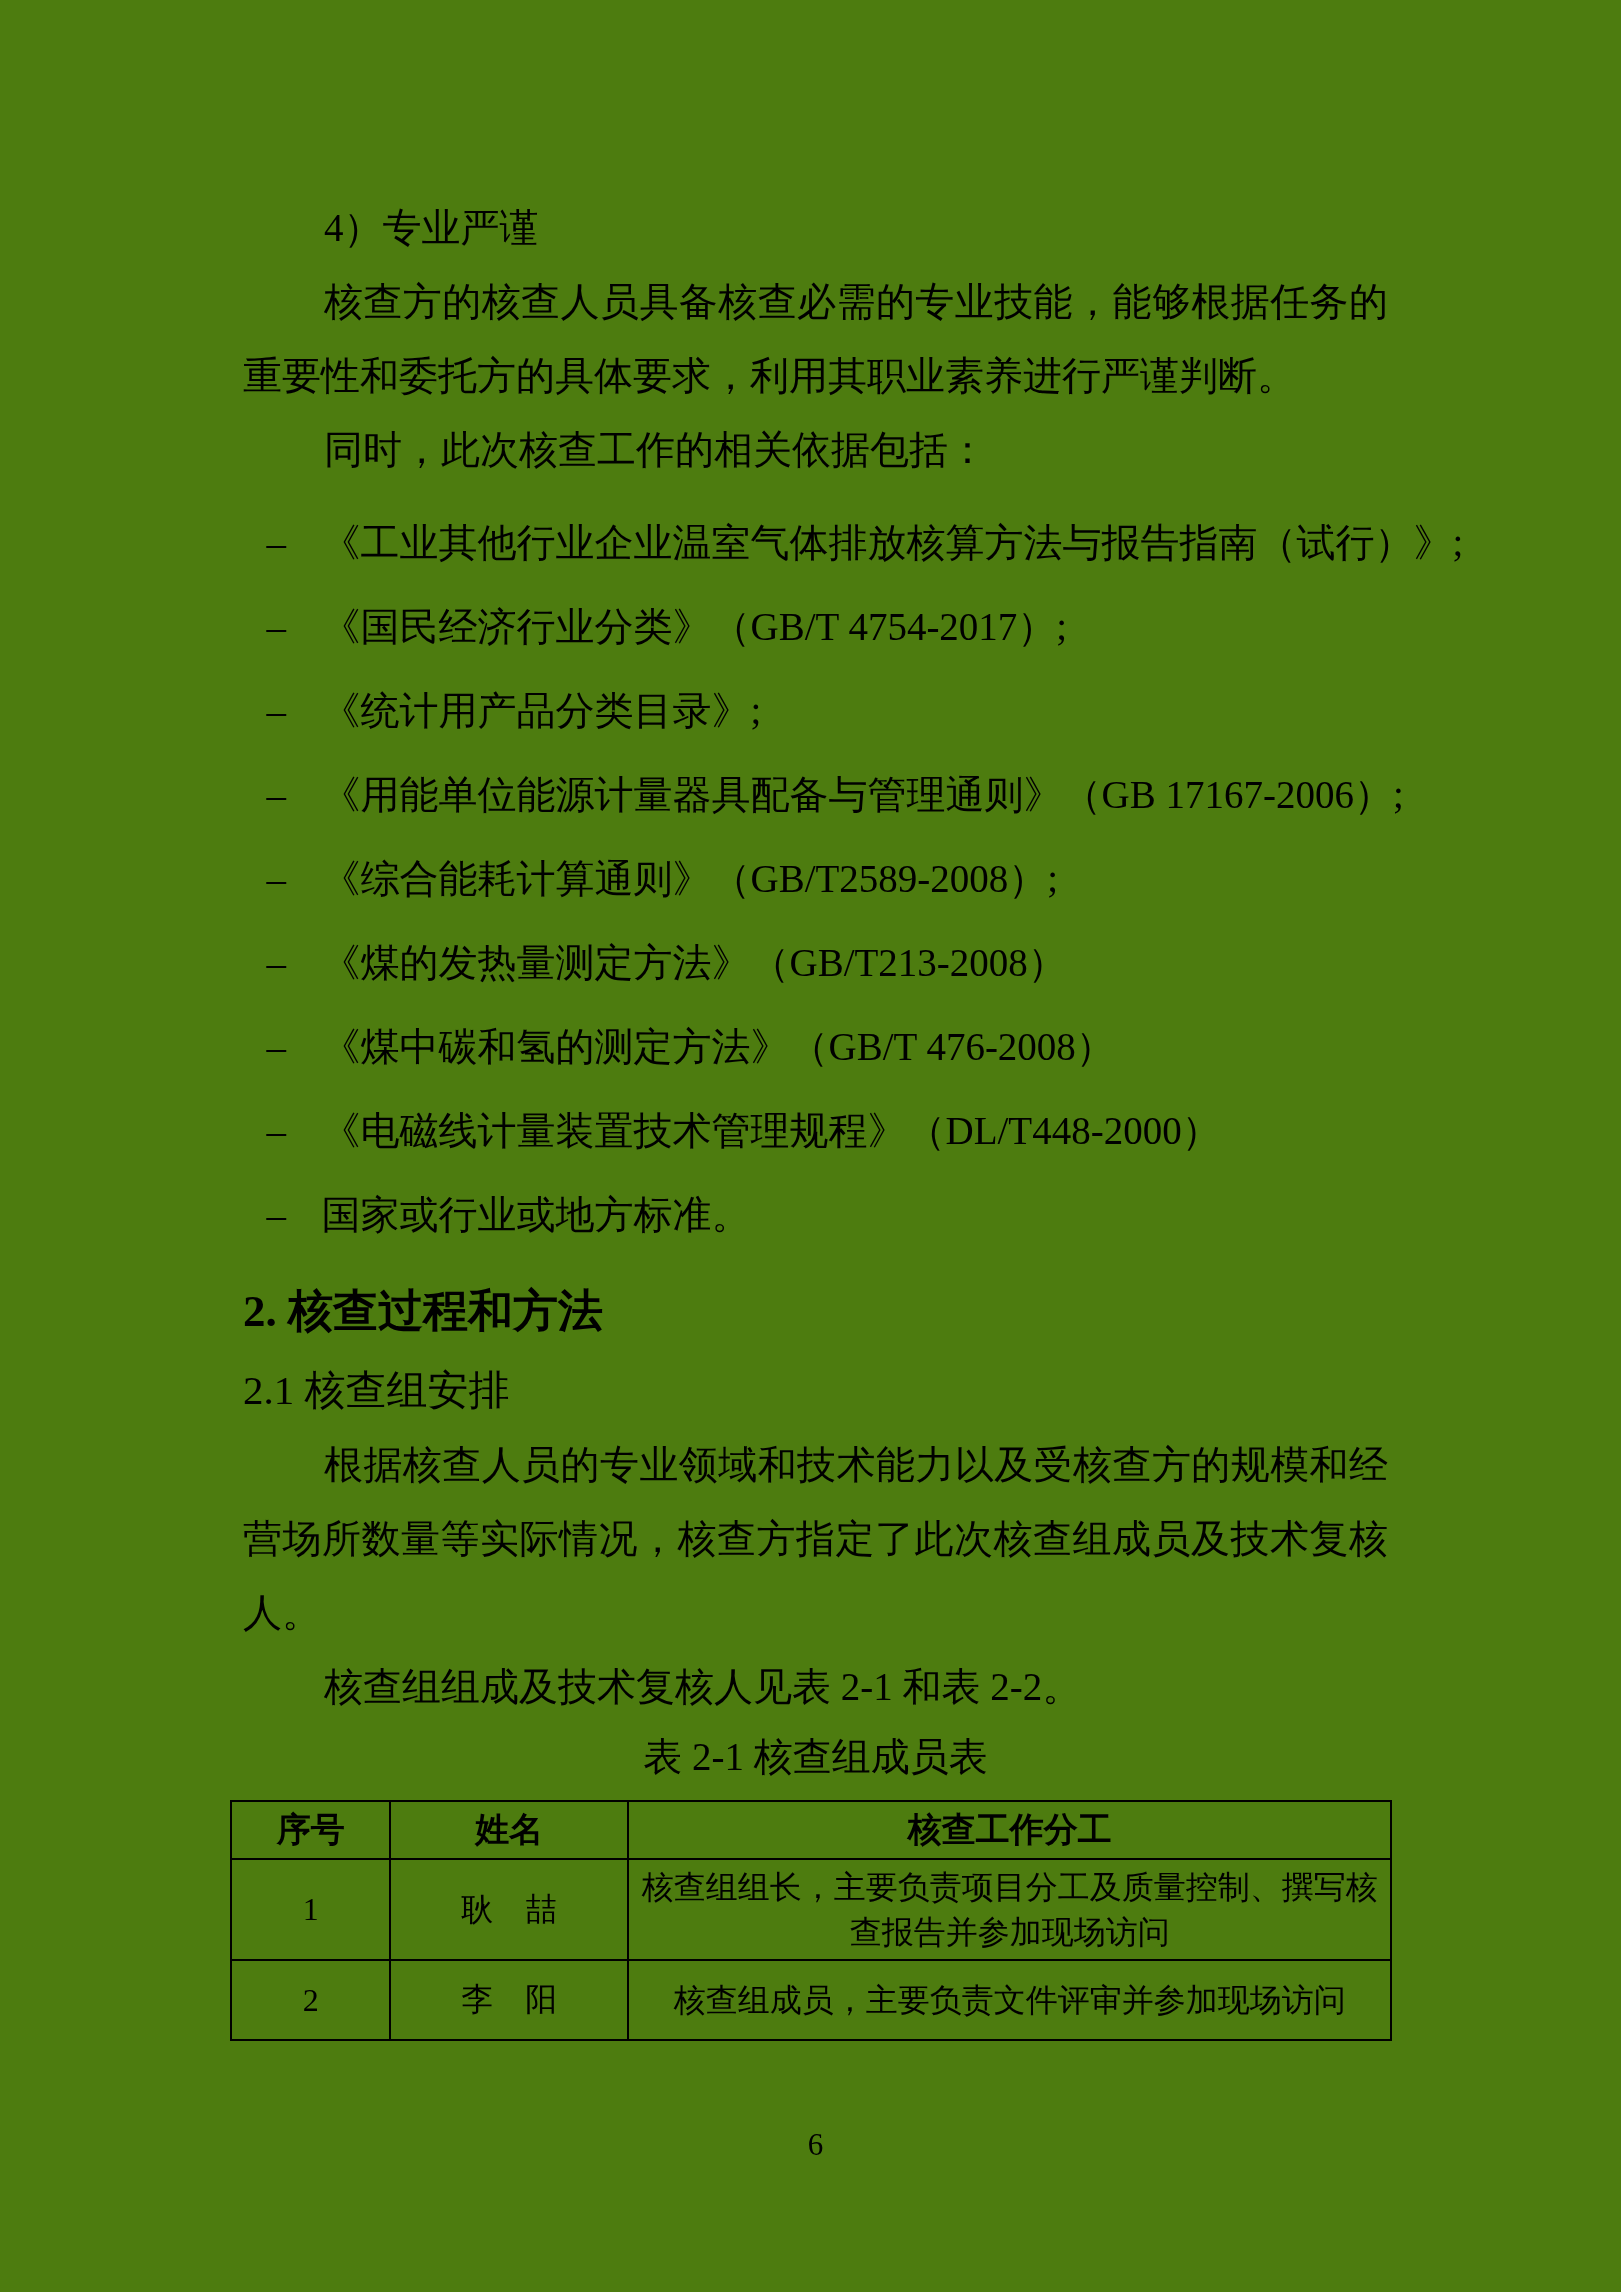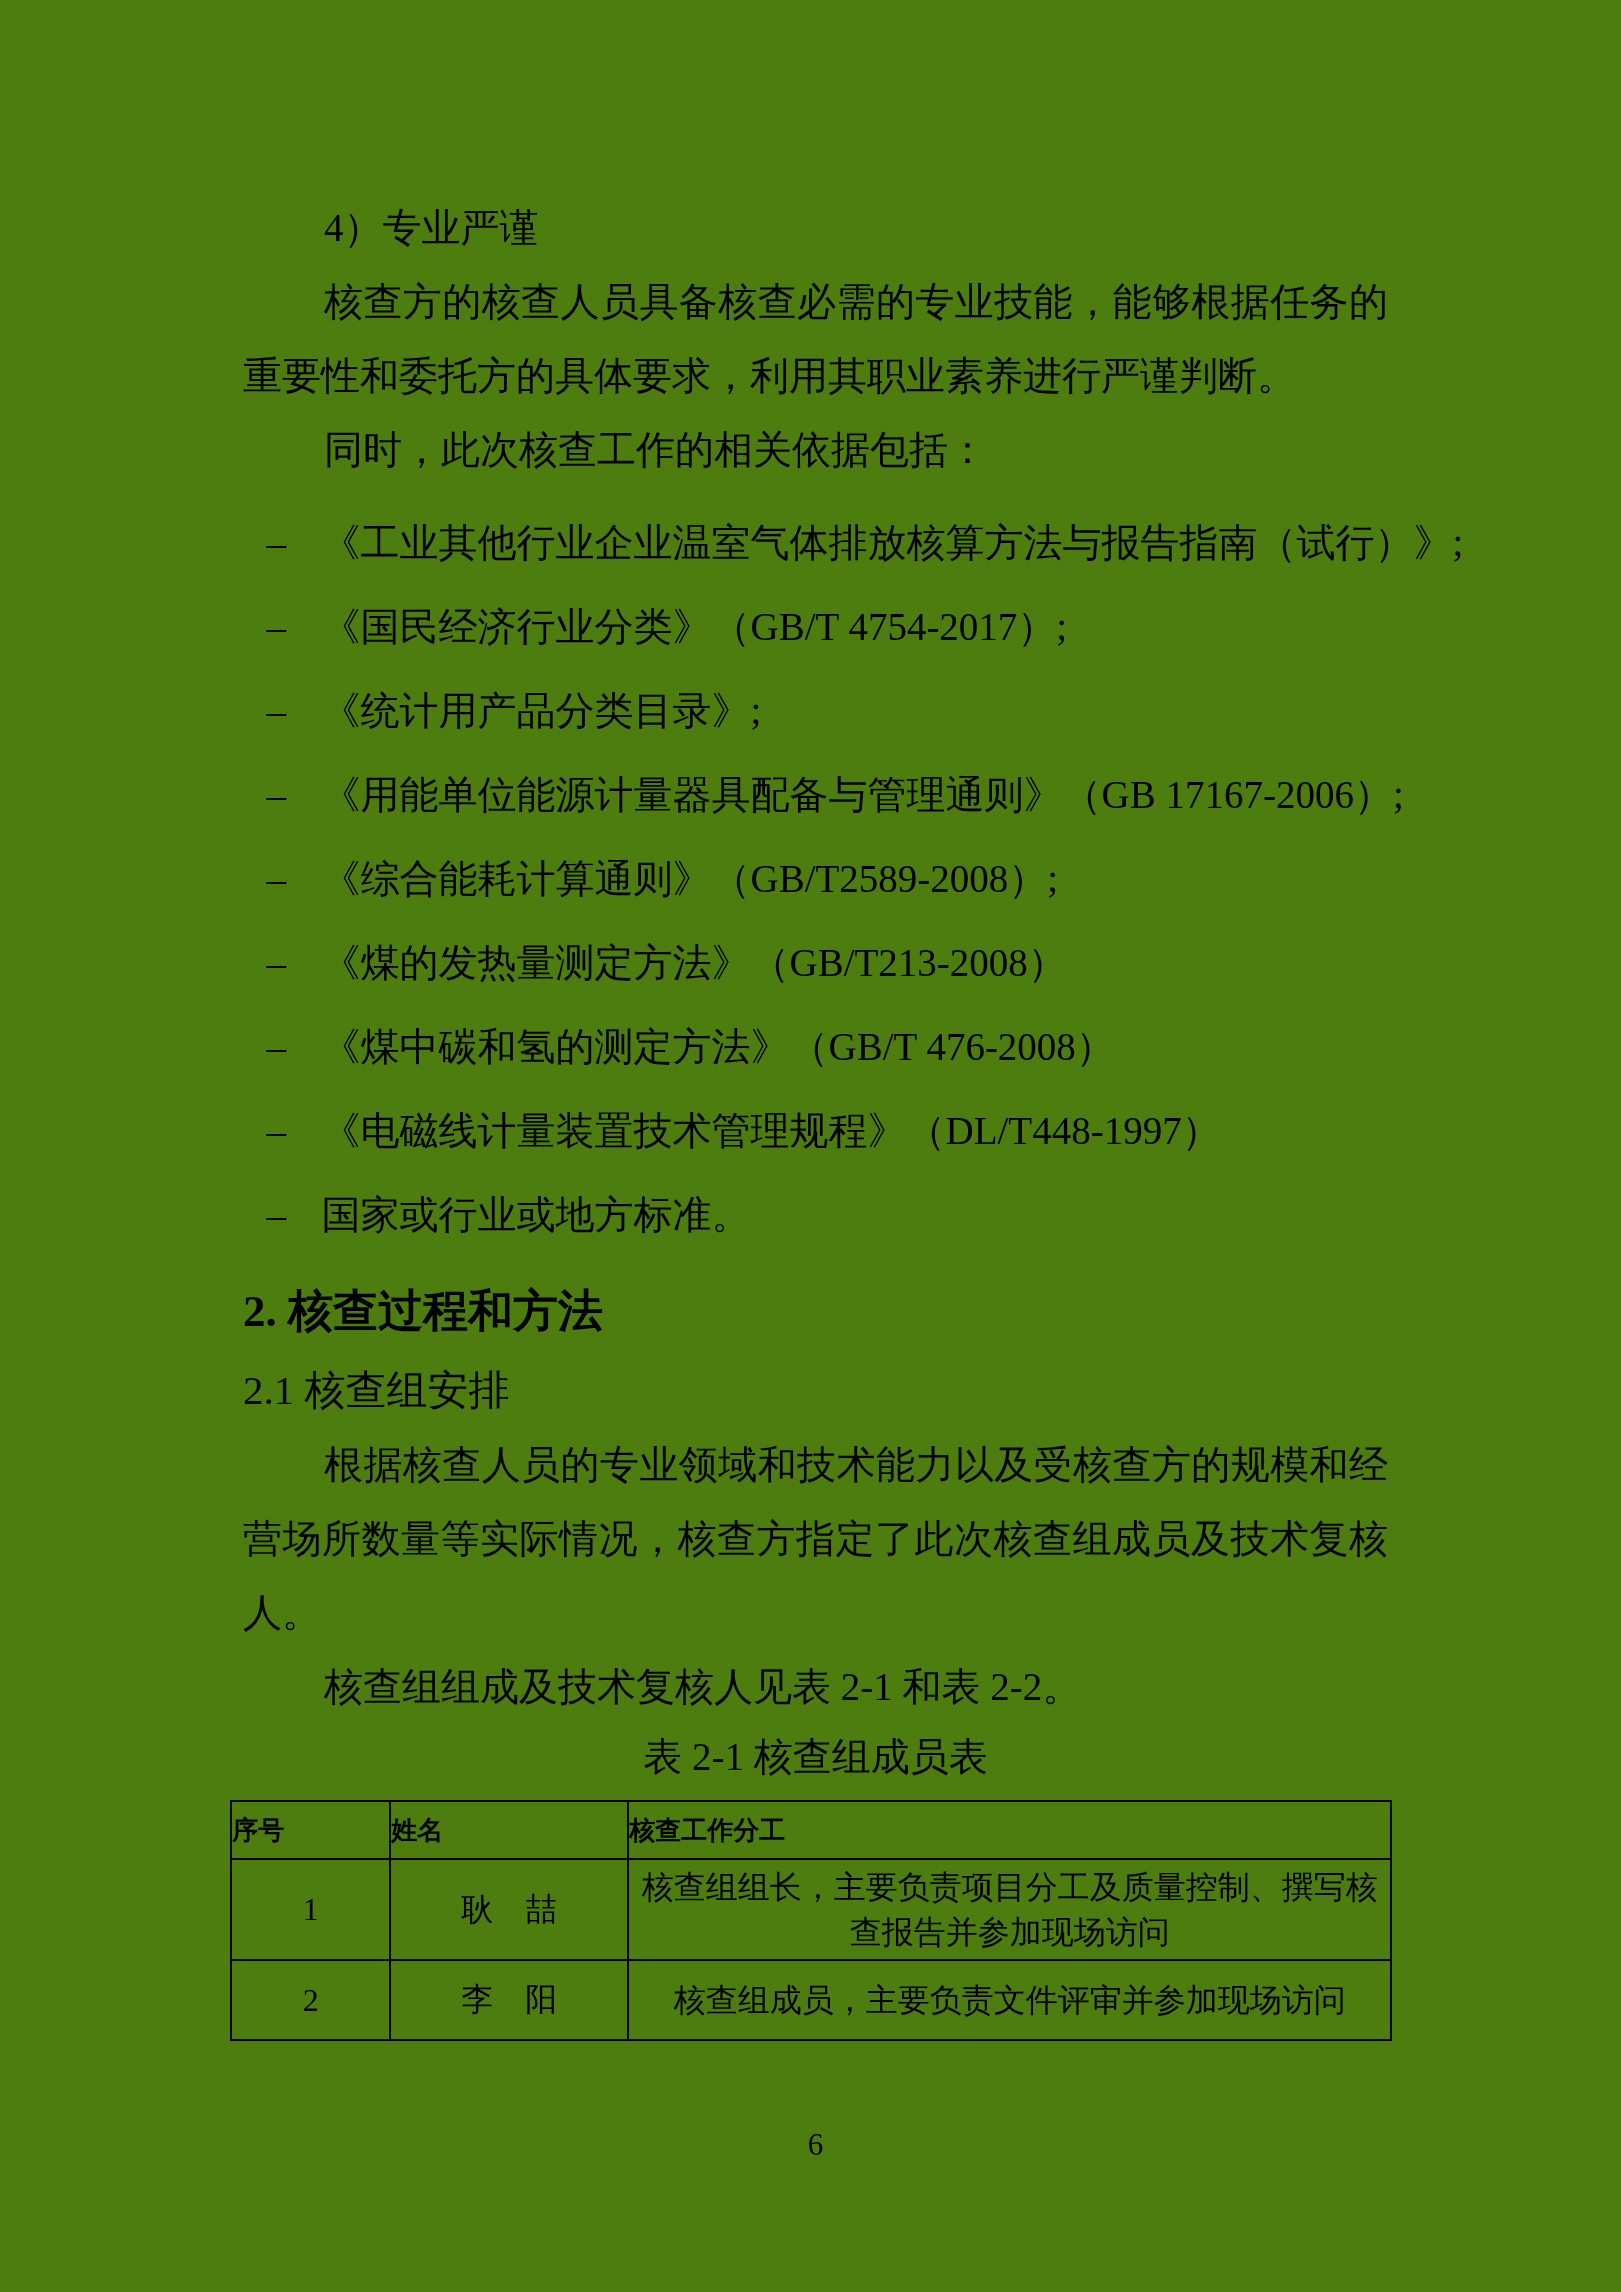--- a/index.html
+++ b/index.html
@@ -35,21 +35,21 @@
     width:1160px;
     margin:15.7px 0 0 -12.7px;
     border:2.9px solid #000;
   }
   table.members th,table.members td{
     border:2px solid #000;
     vertical-align:middle;
     padding:0;
   }
   table.members th{
-    font-size:26px;font-weight:bold;text-align:left;height:56px;
+    font-size:34px;font-weight:bold;text-align:center;height:56px;
   }
   table.members td{
     font-size:32px;text-align:center;
   }
   tr.row-1{height:101px;}
   tr.row-2{height:80px;}
   td.duty{
     text-align:justify;
     padding:3.9px 13.7px 3.9px 17.6px;
     line-height:45px;
@@ -94,21 +94,21 @@
     <div class="ref">
       <span class="dash">–</span>
       <span class="ref-text">《煤的发热量测定方法》（GB/T213-2008）</span>
     </div>
     <div class="ref">
       <span class="dash">–</span>
       <span class="ref-text">《煤中碳和氢的测定方法》（GB/T 476-2008）</span>
     </div>
     <div class="ref">
       <span class="dash">–</span>
-      <span class="ref-text">《电磁线计量装置技术管理规程》（DL/T448-1997）</span>
+      <span class="ref-text">《电磁线计量装置技术管理规程》（DL/T448-2000）</span>
     </div>
     <div class="ref">
       <span class="dash">–</span>
       <span class="ref-text">国家或行业或地方标准。</span>
     </div>
   </div>
 
   <h2 class="sec">2. 核查过程和方法</h2>
 
   <h3 class="subsec">2.1 核查组安排</h3>

